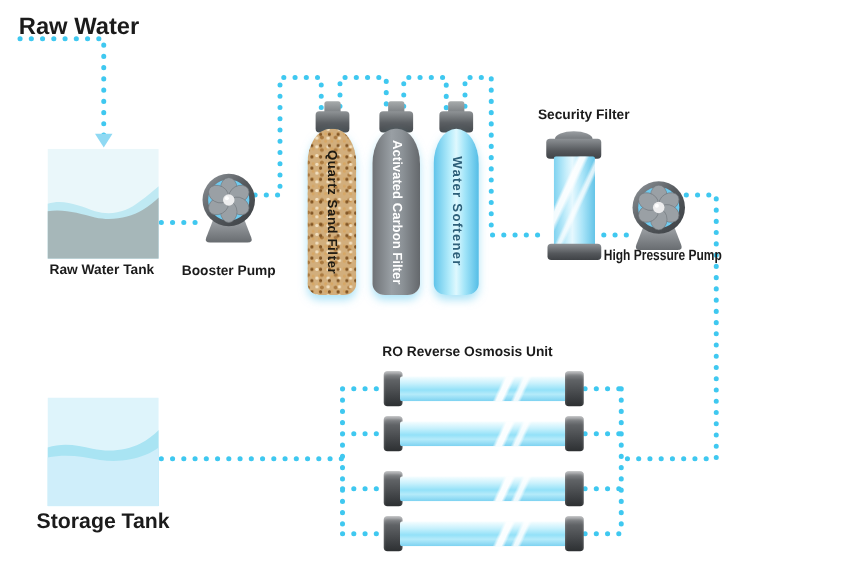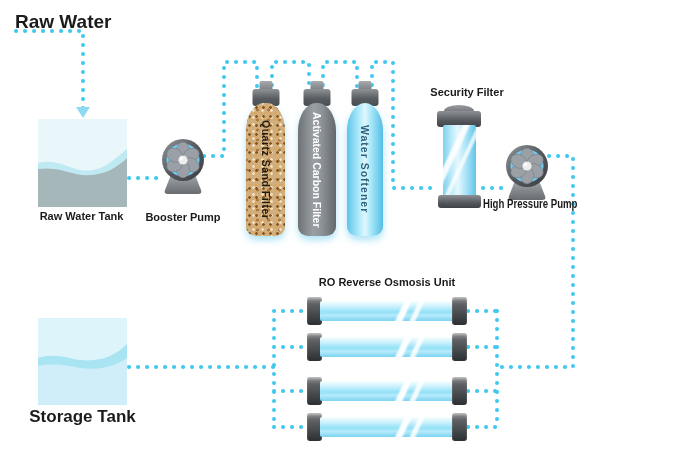--- a/index.html
+++ b/index.html
@@ -179,16 +179,16 @@
     <div class="tube-cap" style="left:0;"></div>
     <div class="tube-body"></div>
     <div class="tube-cap" style="left:145px;"></div>
   </div>
 
   <div class="lbl" style="left:15px;top:12px;width:80px;font-size:19px;">Raw Water</div>
   <div class="lbl" style="left:25px;top:210px;width:113px;">Raw Water Tank</div>
   <div class="lbl" style="left:138px;top:195px;width:90px;font-size:11px;margin-top:16px;">Booster Pump</div>
   <div class="lbl" style="left:407px;top:86px;width:120px;">Security Filter</div>
   <div class="lbl hp-label" style="left:472px;top:198px;width:110px;">High Pressure Pump</div>
-  <div class="lbl" style="left:287px;top:276px;width:200px;">RO Reverse Osmosis Unit</div>
+  <div class="lbl" style="left:274px;top:276px;width:200px;">RO Reverse Osmosis Unit</div>
   <div class="lbl" style="left:26px;top:408px;width:113px;font-size:17px;">Storage Tank</div>
 
 </div>
 
 </body></html>

